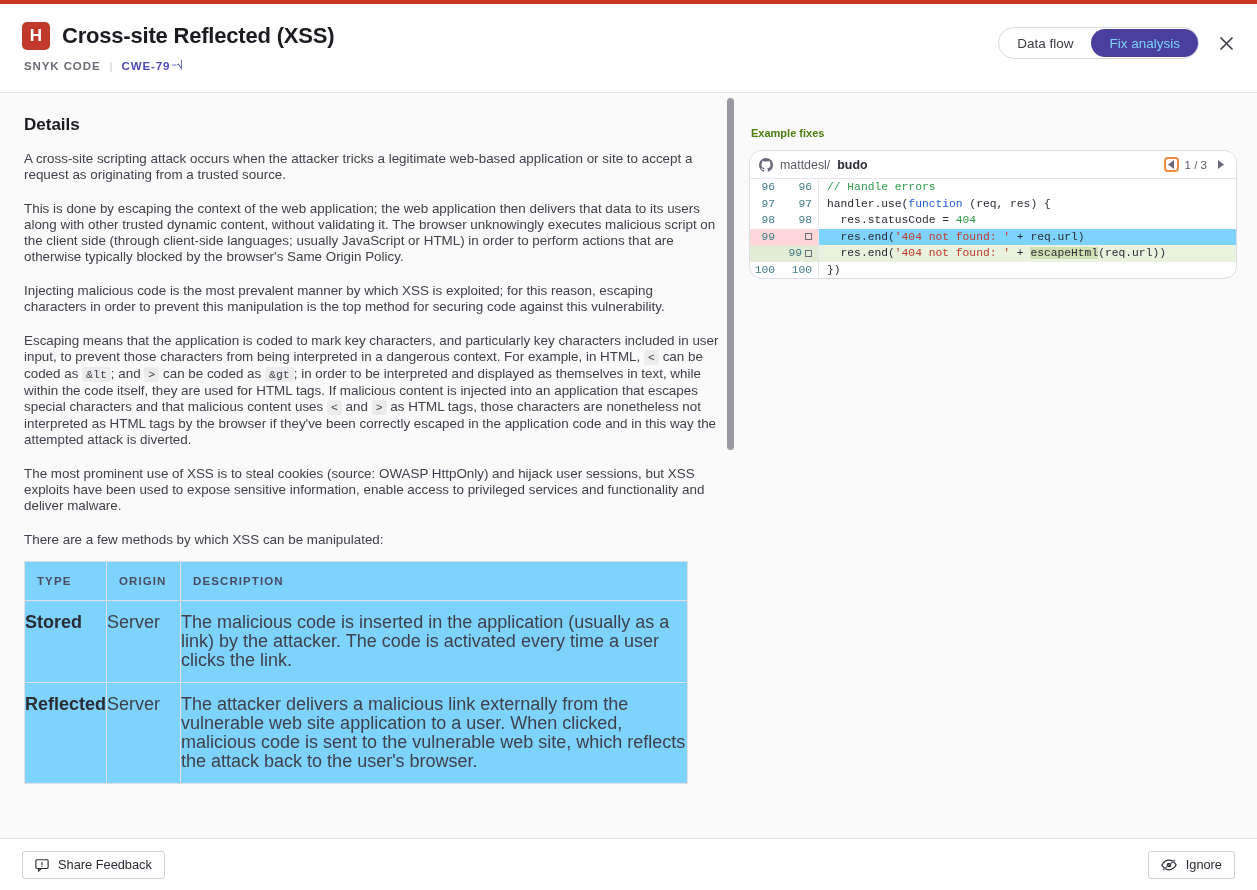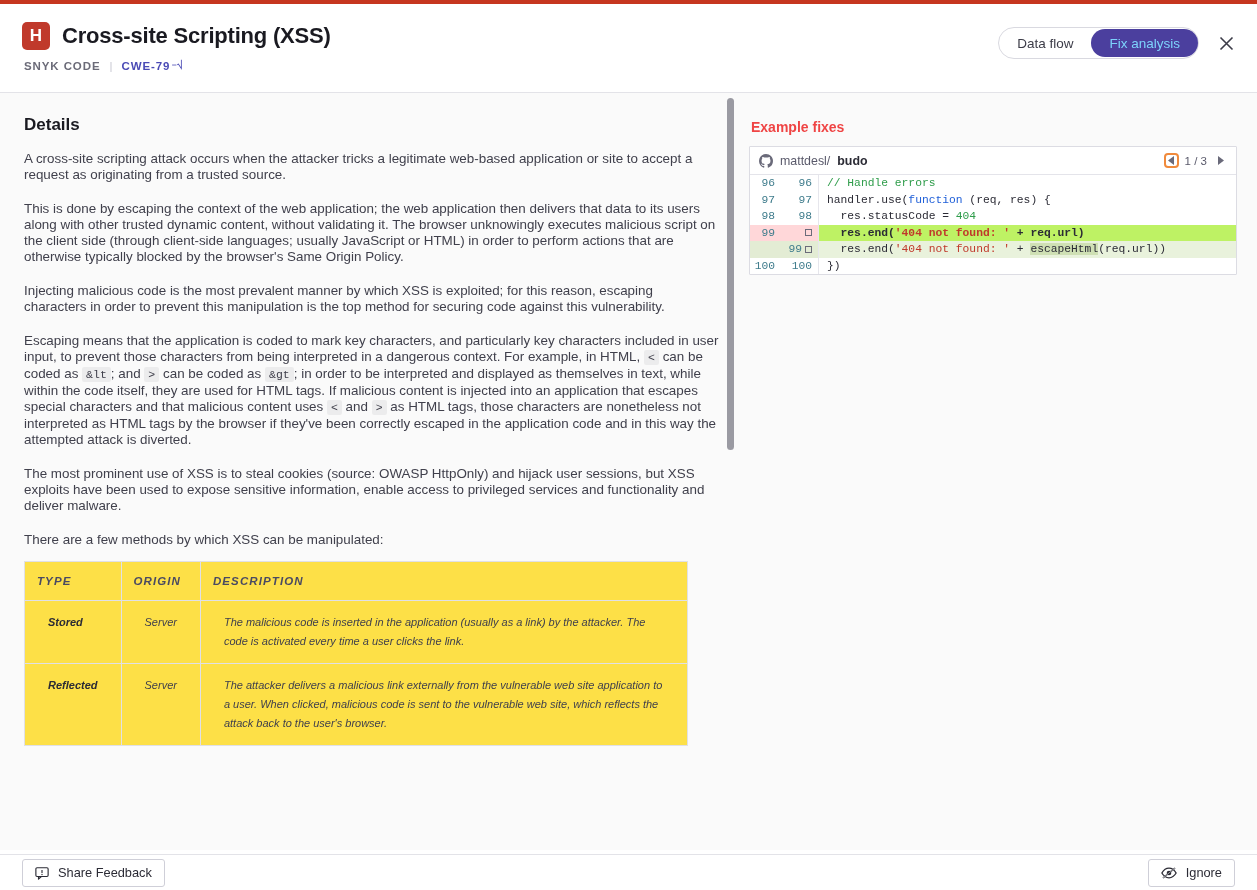--- a/index.html
+++ b/index.html
@@ -97,52 +97,51 @@
   code.inline {
     background:#ececed; border-radius:2px;
     font-family:"Liberation Mono", monospace;
     font-size:11.5px; padding:1px 4px; color:#40404c;
   }
   .lead-line { font-size:13.4px; color:#40404c; margin:0 0 14px 0; }
 
   
   table.attacks {
     border-collapse:collapse; width:664px;
-    background:#fde047;
-    font-style:italic;
+    background:#7dd3fc;
   }
   table.attacks th, table.attacks td {
     border:1px solid #e0e0e6; text-align:left; vertical-align:top;
   }
   table.attacks th {
     font-size:11.5px; letter-spacing:1.1px; font-weight:bold;
     color:#4a4a62; padding:13px 12px;
   }
   table.attacks td {
-    font-size:11px; line-height:19px; color:#40404c; padding:12px 23px;
+    font-size:18px; line-height:19px; color:#40404c; padding:12px 0;
   }
   table.attacks td.c-type { font-weight:bold; color:#2b2b35; width:76px; }
   table.attacks td.c-origin { width:74px; }
   table.attacks th.h-type { width:76px; }
   table.attacks th.h-origin { width:74px; }
 
   .scroll-thumb {
     position:absolute; right:9px; top:5px;
     width:7px; height:352px; background:#9a9aa2; border-radius:4px;
   }
   .fade-bottom {
     position:absolute; left:0; right:0; bottom:0; height:22px;
     background: linear-gradient(to bottom, rgba(250,250,250,0), #fafafa 70%);
     pointer-events:none;
   }
 
   
-  .ef-title { font-size:14px; font-weight:bold; color:#ef4444; margin:8px 0 11px 2px; }
+  .ef-title { font-size:11px; font-weight:bold; color:#4d7c0f; margin:16px 0 11px 2px; }
   .ef-card {
-    border:1px solid #dcdce3; border-radius:1px; background:#fff;
+    border:1px solid #dcdce3; border-radius:13px; background:#fff;
     width: 488px; overflow:hidden;
   }
   .ef-head {
     display:flex; align-items:center; justify-content:space-between;
     height:28px; padding:0 8px 0 9px;
     border-bottom:1px solid #e4e4ea; background:#fff;
   }
   .repo { display:flex; align-items:center; gap:7px; font-size:12.4px; color:#5a5a6b; }
   .repo b { color:#2b2b35; }
   .pager { display:flex; align-items:center; gap:6px; font-size:11.5px; color:#5a5a6b; }
@@ -160,36 +159,36 @@
     width:32px; text-align:right; padding-right:7px;
     color:#3f7c8c; flex:none; user-select:none;
   }
   .ln2 {
     width:36px; text-align:right; padding-right:6px;
     color:#3f7c8c; flex:none; user-select:none;
     display:flex; align-items:center; justify-content:flex-end; gap:3px;
   }
   .code-txt { padding-left:8px; flex:1; border-left:1px solid #e6e6ec; }
   .cl.del .ln, .cl.del .ln2 { background:#ffd7d9; }
-  .cl.del .code-txt { background:#bef264;font-weight:bold; }
+  .cl.del .code-txt { background:#7dd3fc; }
   .cl.add .ln, .cl.add .ln2 { background:#e3ecd4; }
   .cl.add .code-txt { background:#e9f2dc; }
   .marker {
     display:inline-block; width:7px; height:7px;
     border:1.4px solid #6b6b7a; background:transparent;
   }
   .hl-add { background:#cfe0b4;text-align:center; }
   .tok-cmt { color:#2e9c4a; }
   .tok-kw  { color:#1f5fd8; }
   .tok-num { color:#2e9c4a; }
   .tok-str { color:#c0392b; }
 
   
   .footer {
-    position:absolute; left:0; right:0; bottom:0; height:36px;
+    position:absolute; left:0; right:0; bottom:0; height:52px;
     background:#fff; border-top:1px solid #e3e3e8;
     display:flex; align-items:center; justify-content:space-between;
     padding: 0 22px;
   }
   .btn-outline {
     display:flex; align-items:center; gap:9px;
     height:28px; padding:0 12px;
     border:1px solid #cfcfd8; border-radius:3px; background:#fff;
     font-size:12.8px; color:#2b2b35; cursor:pointer;
     font-family:"Liberation Sans", sans-serif;
@@ -197,21 +196,21 @@
   svg { display:block; }
 </style>
 </head>
 <body>
 
 <div class="accent-bar"></div>
 
 <div class="header">
   <div class="title-row">
     <div class="sev-badge">H</div>
-    <div class="issue-title">Cross-site Scripting (XSS)</div>
+    <div class="issue-title">Cross-site Reflected (XSS)</div>
   </div>
   <div class="subtitle-row">
     <span class="src-label">SNYK CODE</span>
     <span class="divider-pipe">|</span>
     <a class="cwe-link" href="#"><span>CWE-79</span><span class="ext-icon">⎯⎷</span></a>
   </div>
 
   <div class="header-right">
     <div class="segmented">
       <button class="seg-btn">Data flow</button>

